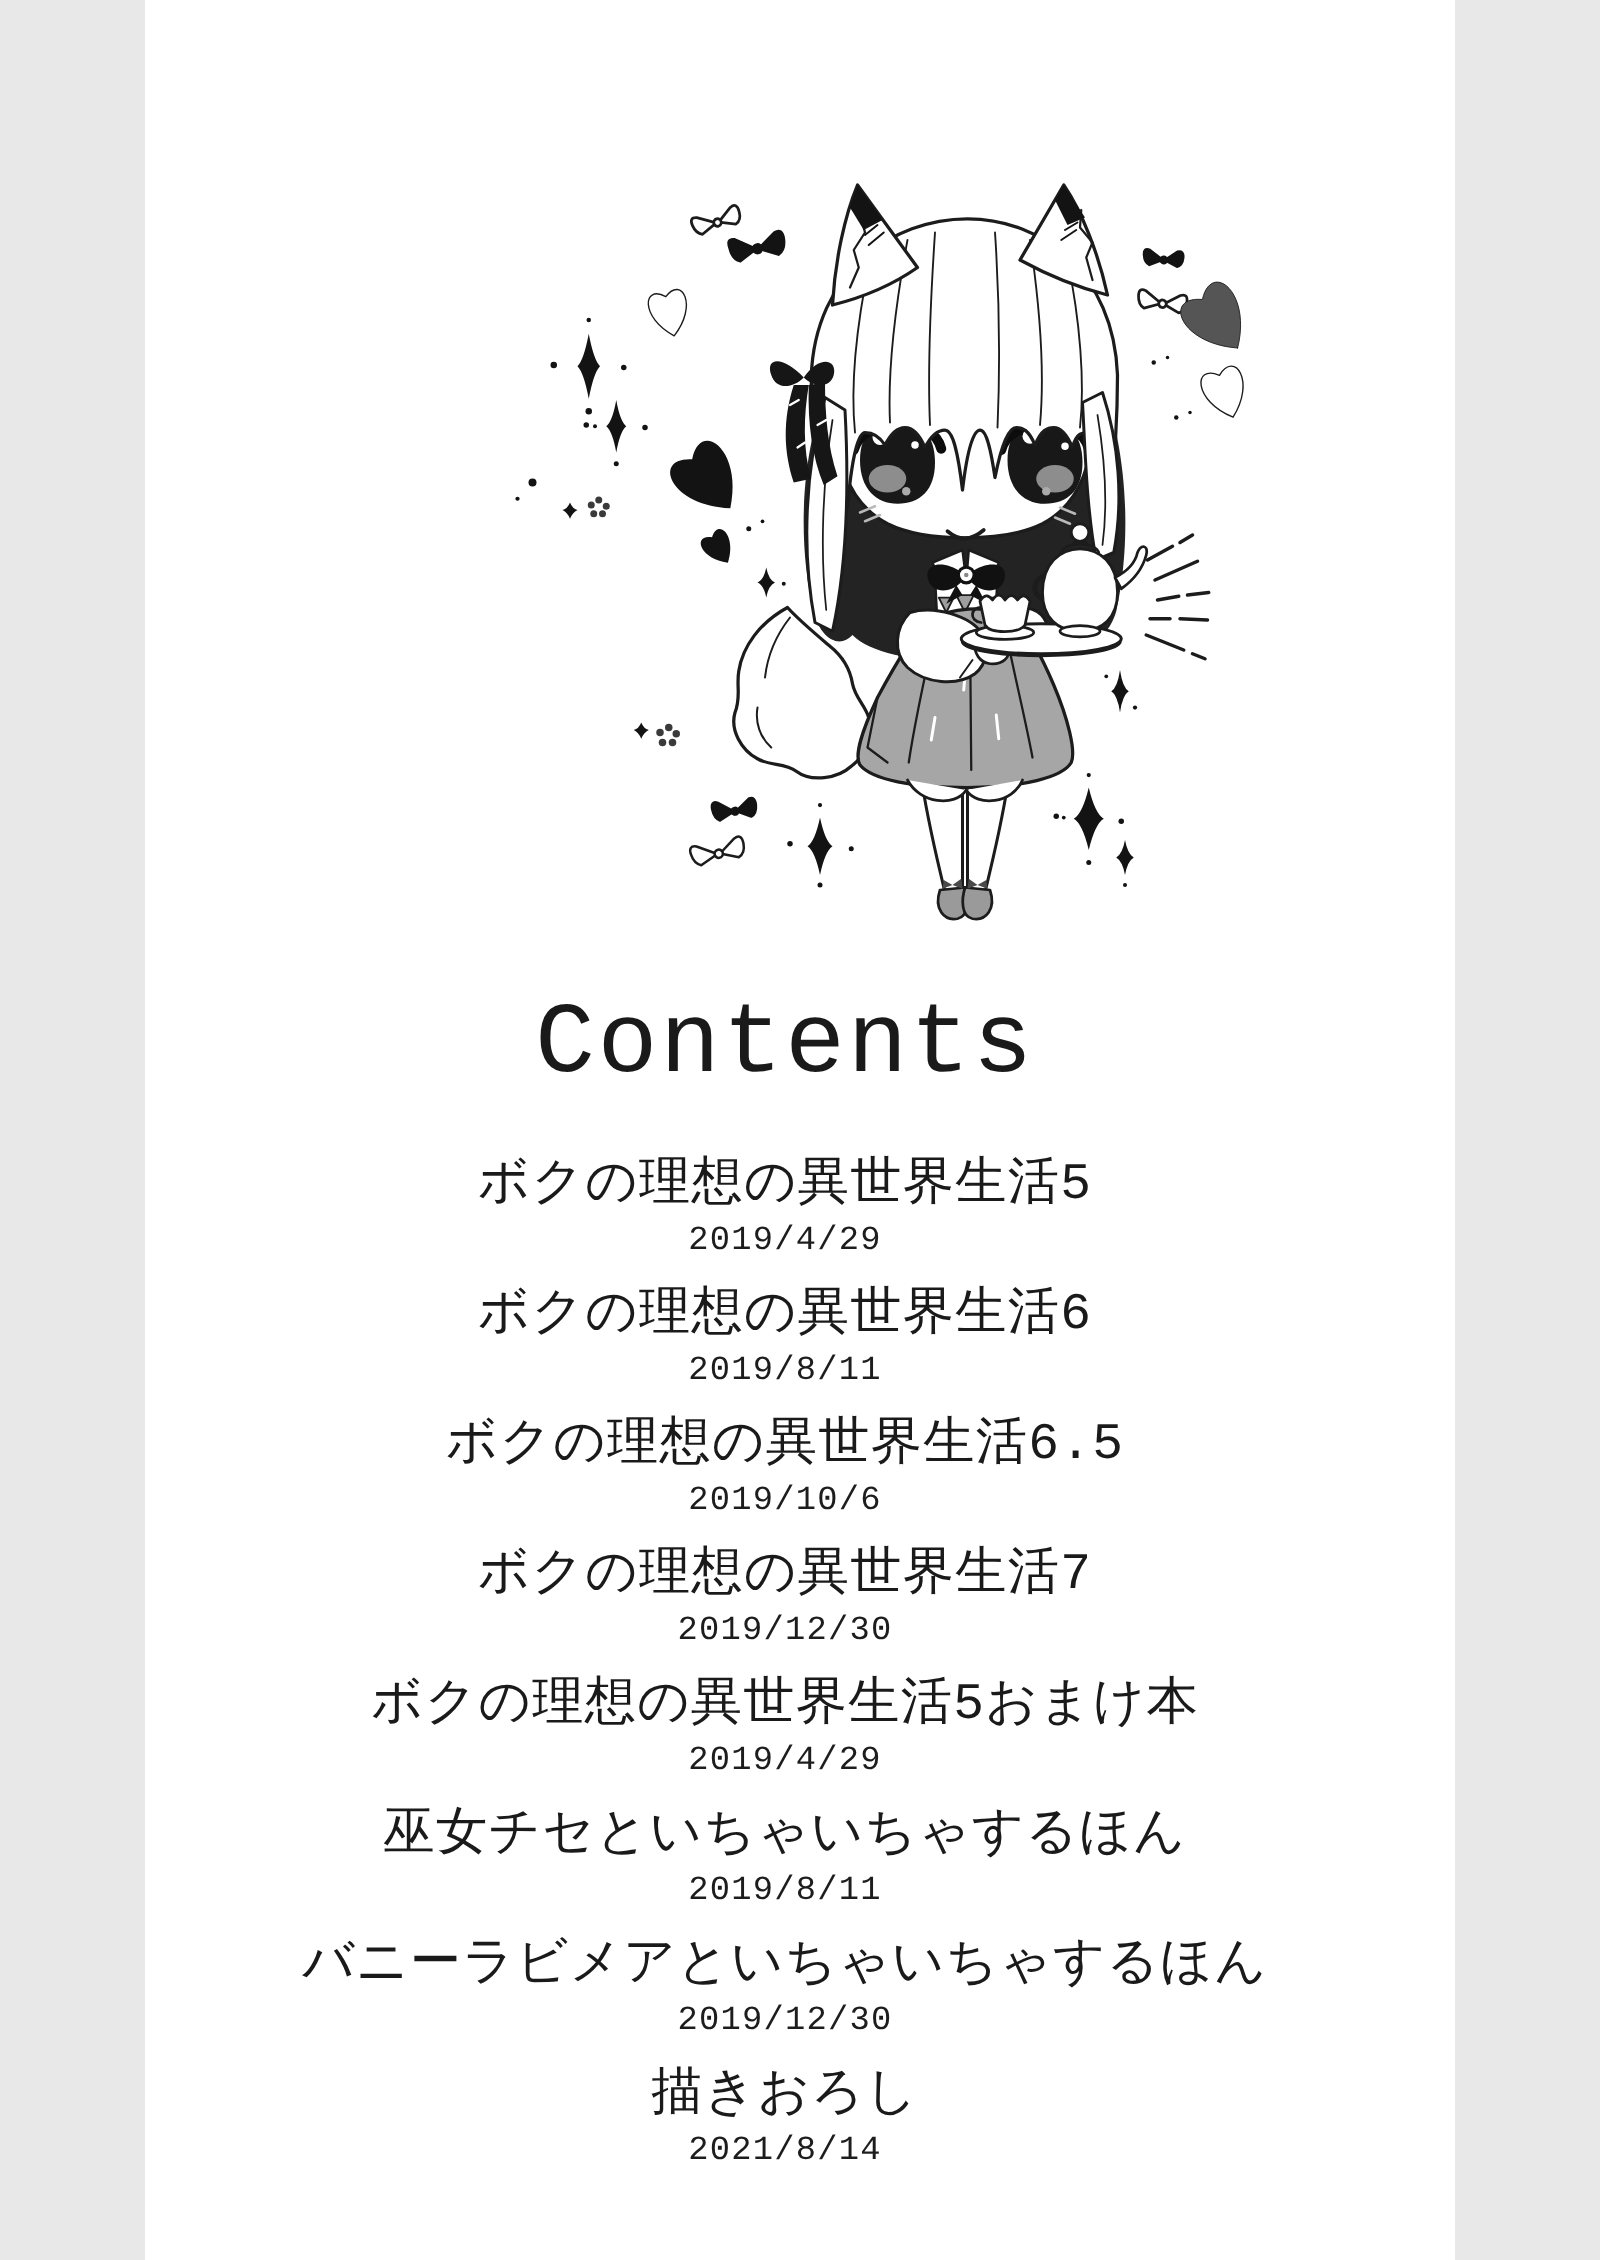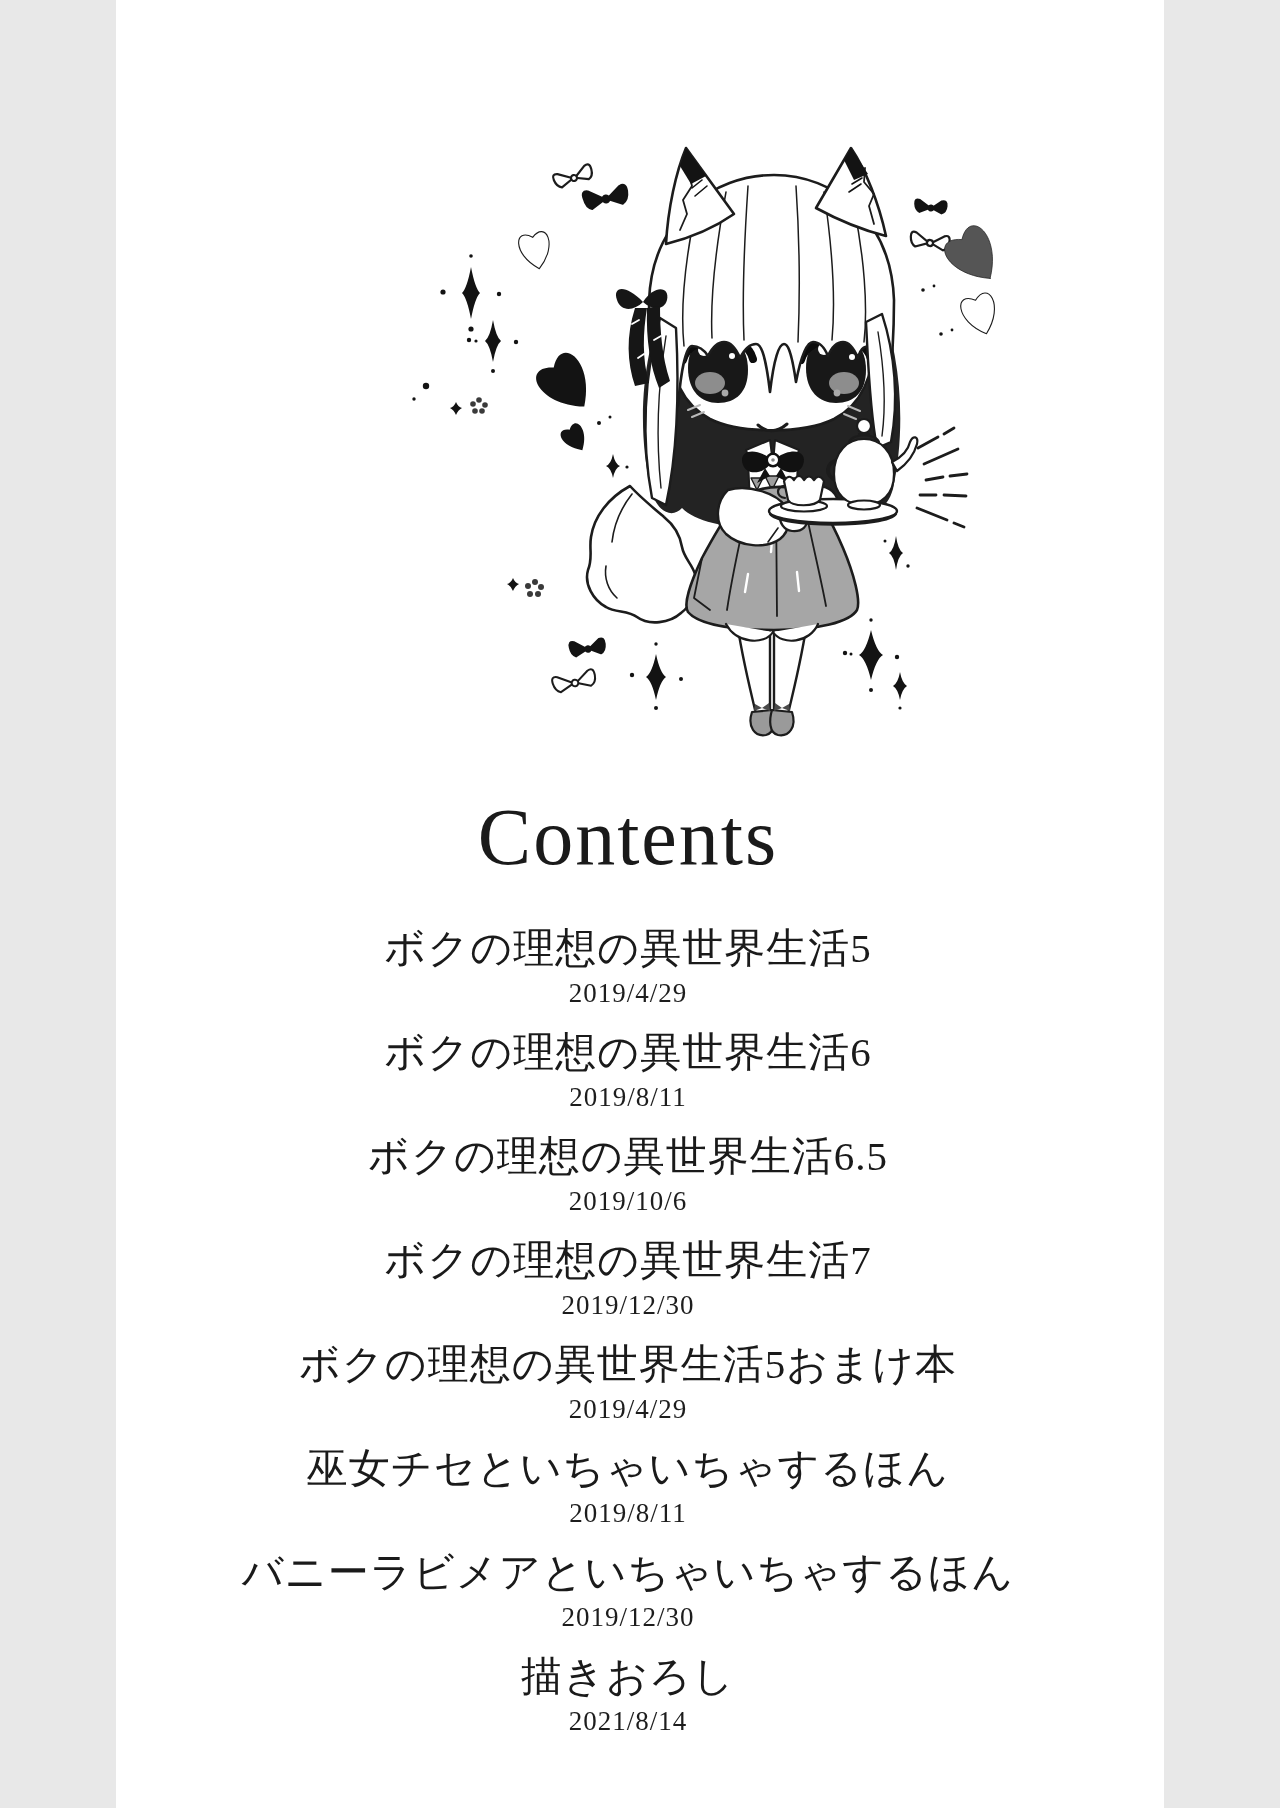--- a/index.html
+++ b/index.html
@@ -1,19 +1,19 @@
 <!DOCTYPE html>
 <html><head>
 <meta charset="utf-8">
 <style>
   html,body { margin:0; padding:0; background:#e8e8e8; }
   .page {
     position:relative; width:1048px; height:1808px; margin:0 auto;
     background:#ffffff; overflow:hidden;
-    font-family:Liberation Serif, serif; color:#1a1a1a;
+    font-family:Liberation Mono, monospace; color:#1a1a1a;
   }
   .illustration { position:absolute; left:280px; top:96px; width:640px; height:660px; }
   .illustration svg { overflow:visible; display:block; }
   .contents-title {
     position:absolute; top:794px; left:0; width:100%;
     text-align:center; font-size:80px; line-height:86px; font-weight:400;
     letter-spacing:2px; transform:translateX(-12px); white-space:nowrap;
   }
   .toc { position:absolute; top:924px; left:0; width:100%; transform:translateX(-12px); }
   .toc-entry { height:84px; margin-bottom:20px; text-align:center; }

